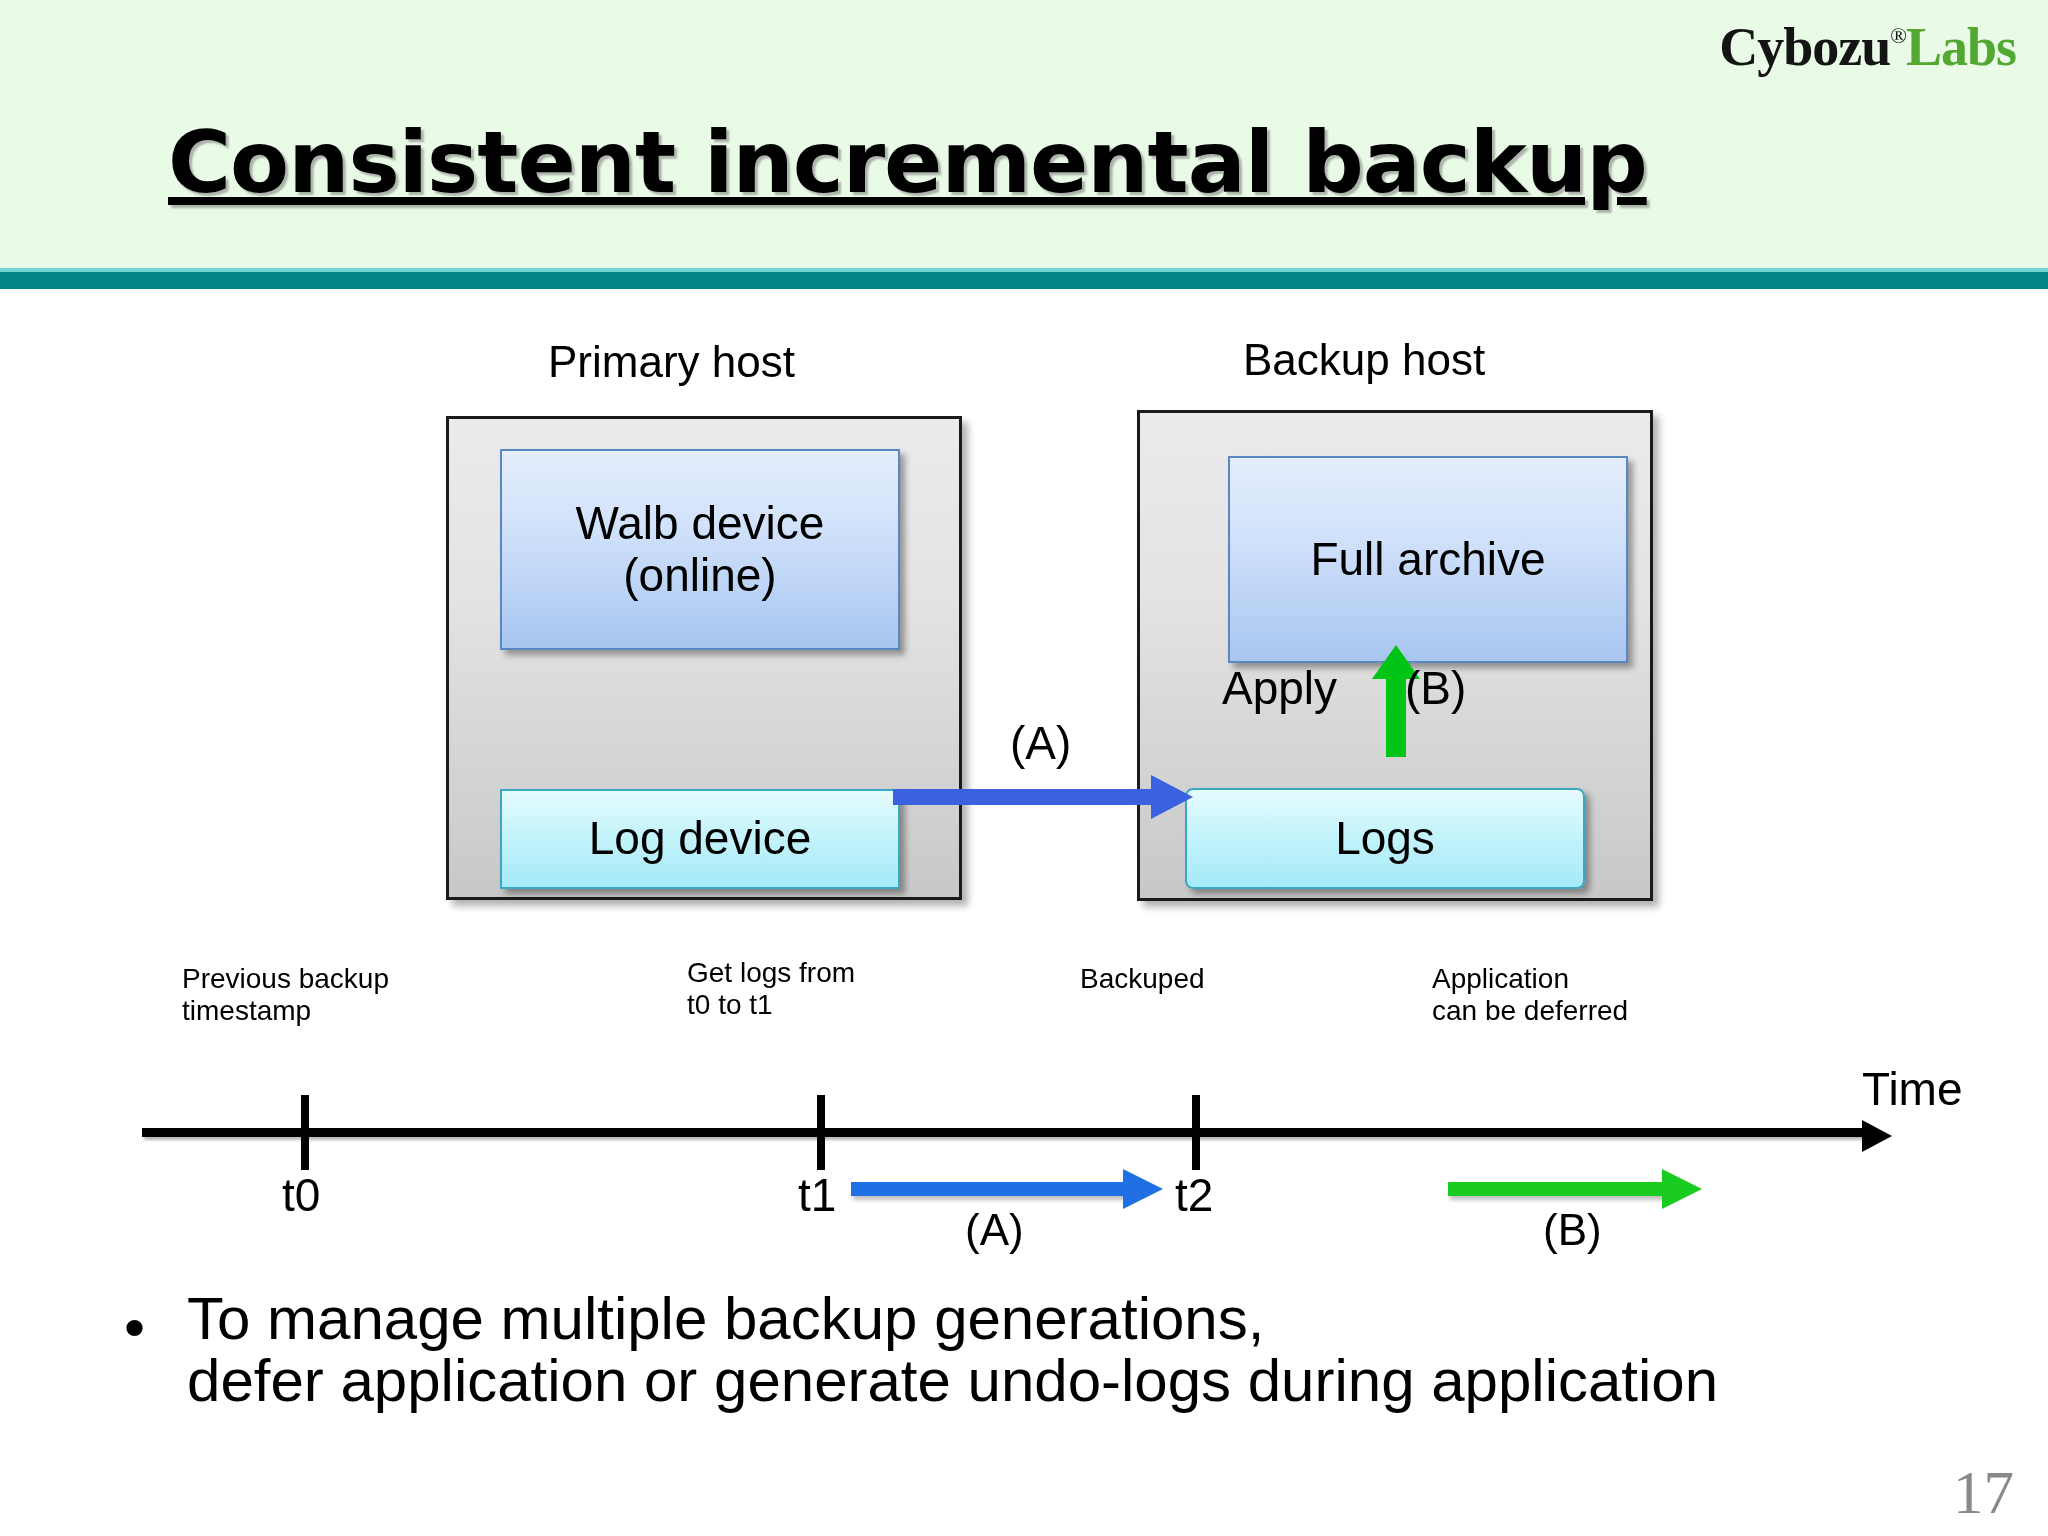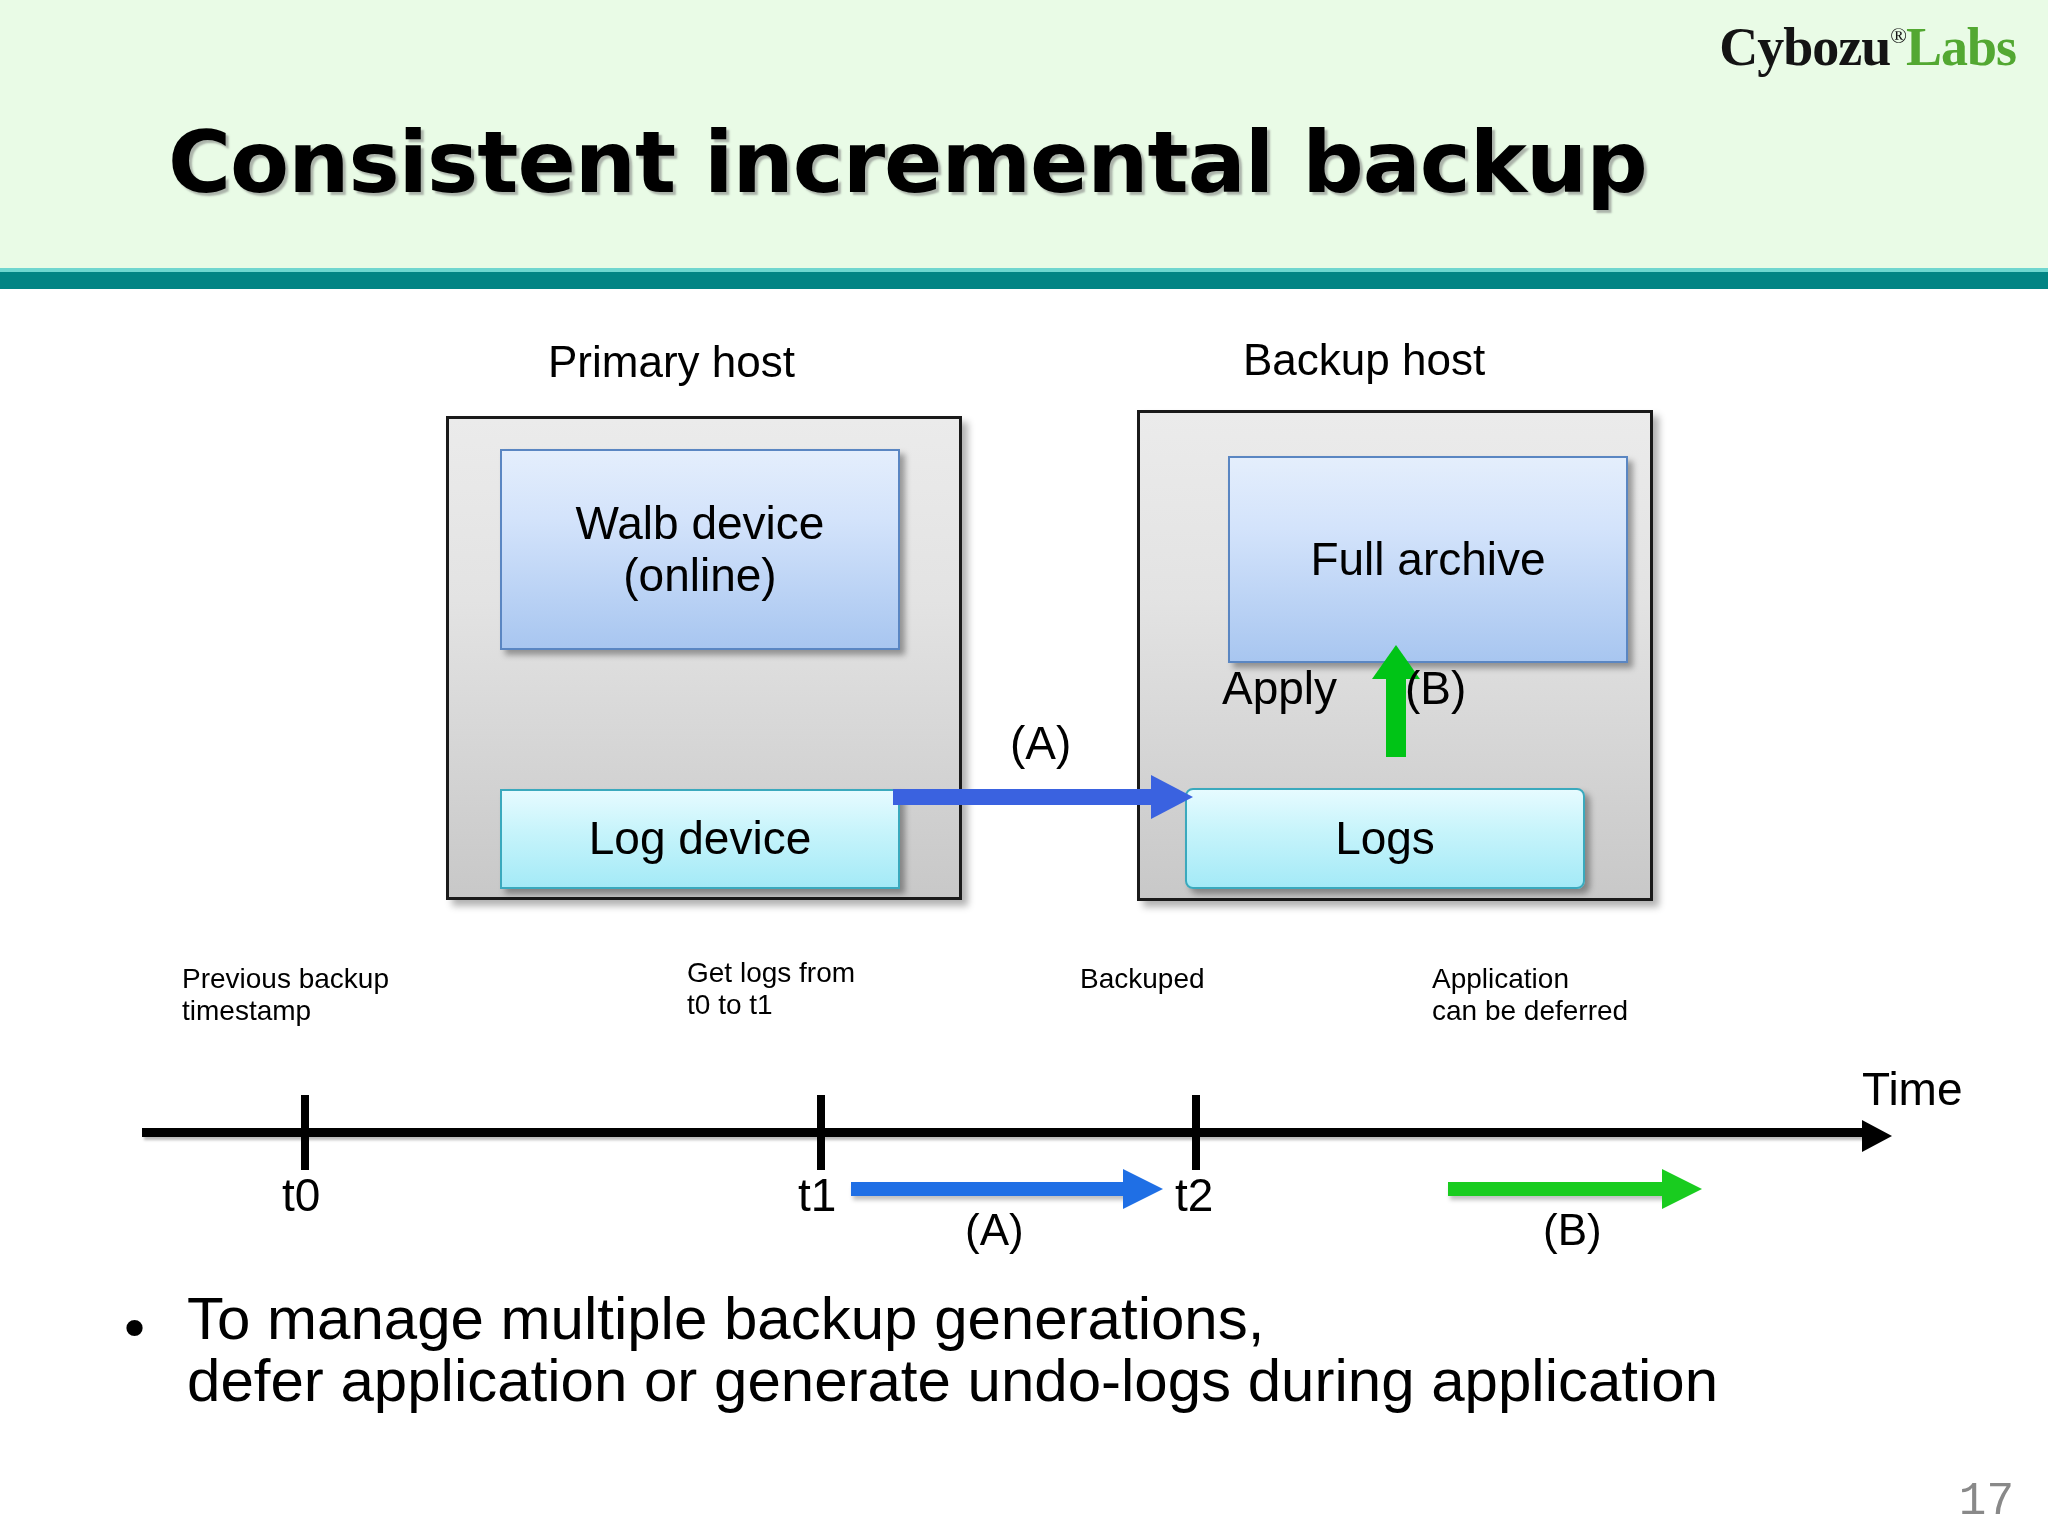--- a/index.html
+++ b/index.html
@@ -62,20 +62,21 @@
     position: absolute;
     left: 168px;
     top: 112px;
     font-size: 86px;
     font-weight: bold;
     color: #000000;
     letter-spacing: -1px;
     white-space: nowrap;
     text-shadow: 3px 3px 2px rgba(120,120,120,0.55);
     font-family: "DejaVu Sans", sans-serif;
+    text-decoration: underline;
   }
 
   
   .host-caption {
     position: absolute;
     font-size: 44px;
     color: #000;
     white-space: nowrap;
     font-family: "Liberation Sans", sans-serif;
     text-align: right;
@@ -217,22 +218,22 @@
     line-height: 1.04;
     color: #000;
     font-family: "Liberation Sans", sans-serif;
     white-space: pre-line;
   }
 
   #page-number {
     position: absolute;
     right: 34px;
     bottom: 8px;
-    font-family: Liberation Mono, monospace;
-    font-size: 46px;
+    font-family: Liberation Serif, serif;
+    font-size: 61px;
     color: #898989;
   }
 </style>
 </head>
 <body>
 
 <div id="slide">
 
   <div id="header-band"></div>
   <div id="header-rule-light"></div>

